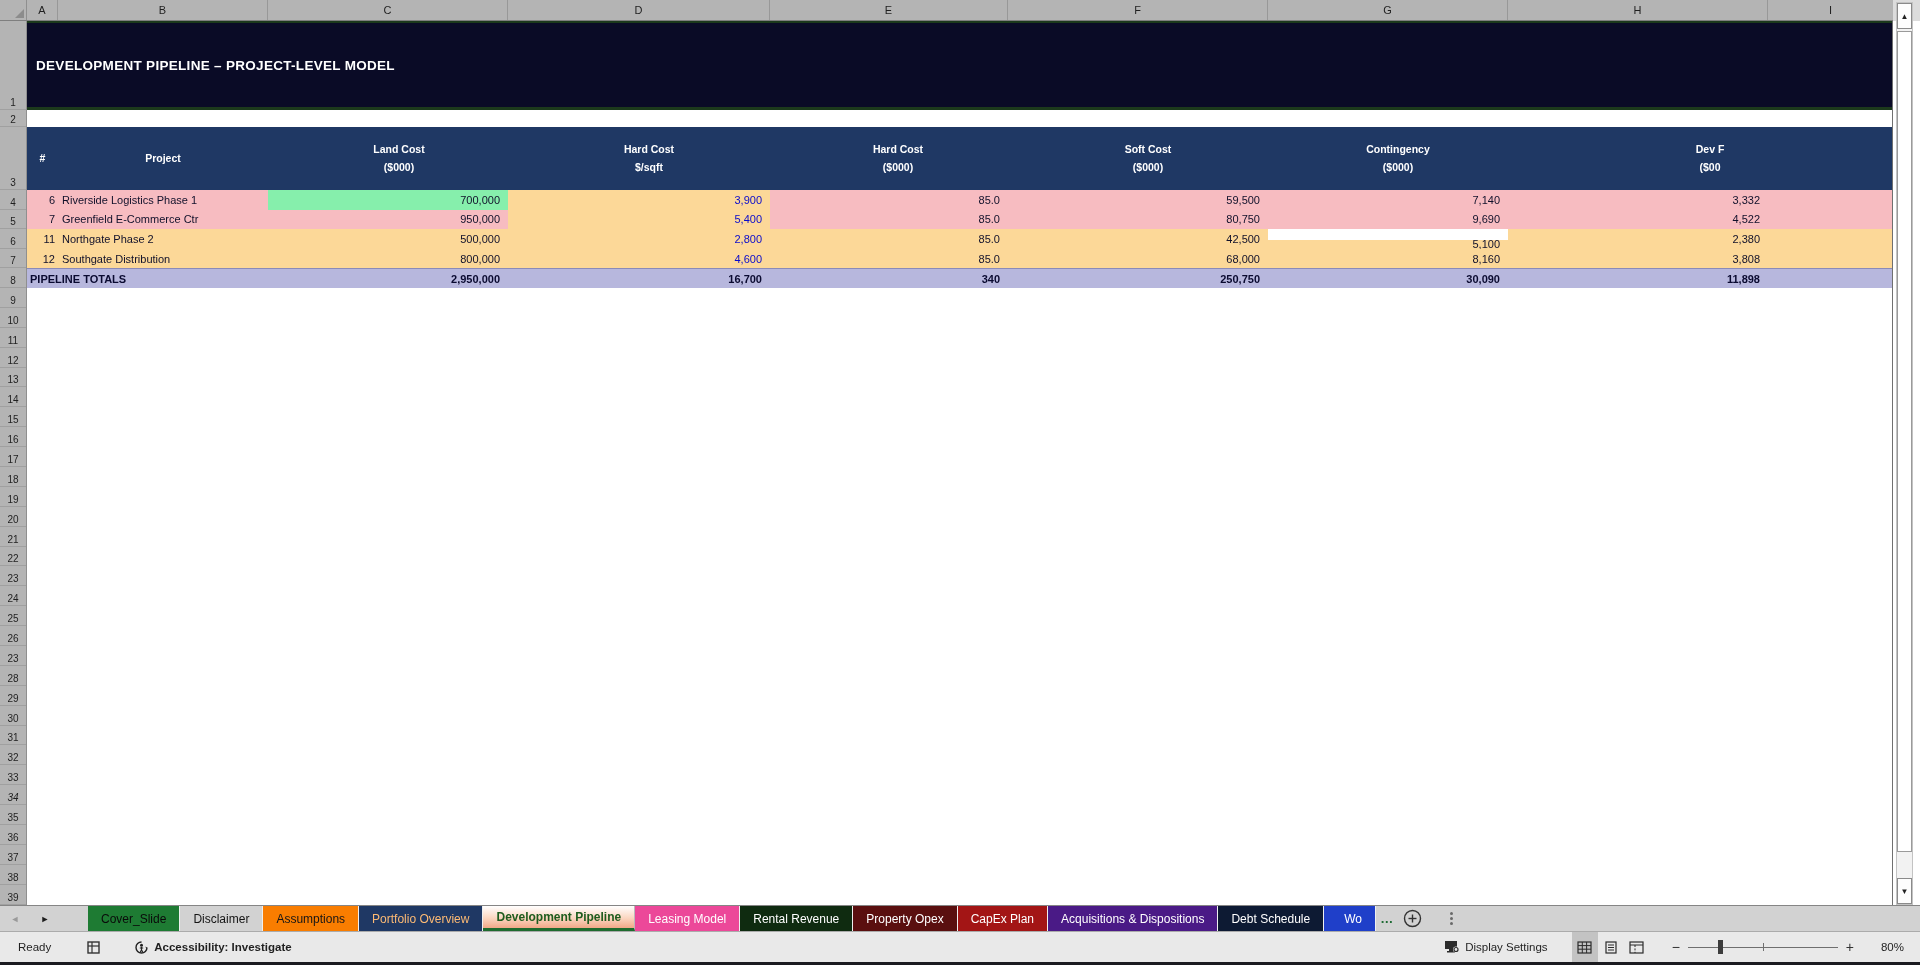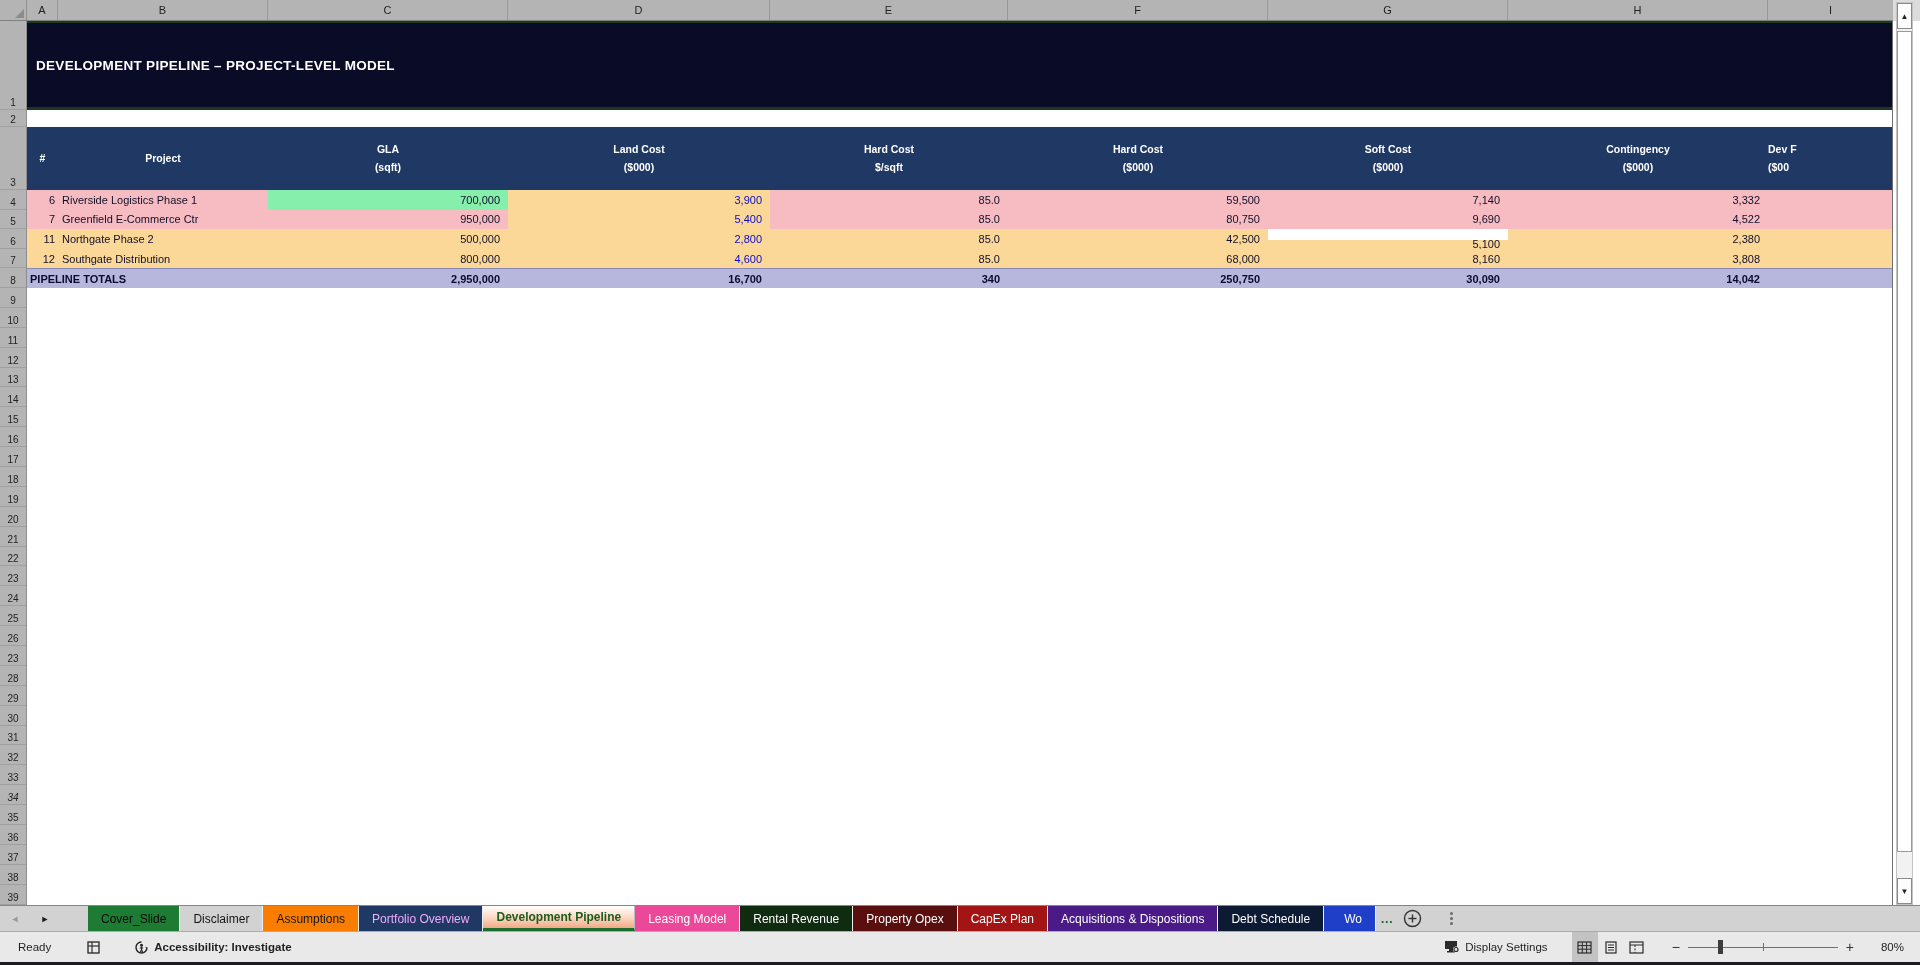--- a/index.html
+++ b/index.html
@@ -22,21 +22,21 @@
   
   .sheet{position:absolute;left:27px;top:21px;width:1866px;height:884px;background:#ffffff;
          display:flex;flex-direction:column;border-right:1px solid #707070;box-sizing:border-box;}
   .banner{height:89px;flex:0 0 89px;background:#0a0b26;border-top:2px solid #1c3a1c;border-bottom:3px solid #1c3a1c;
           display:flex;align-items:center;box-sizing:border-box;}
   .banner span{color:#ffffff;font-weight:bold;font-size:13.5px;padding-left:9px;letter-spacing:.3px;}
   .sp2{height:17px;flex:0 0 17px;background:#ffffff;}
   .hrow{height:63px;flex:0 0 63px;background:#1f3864;display:flex;}
   .hcell{display:flex;flex-direction:column;align-items:center;justify-content:center;color:#ffffff;
          font-size:10.5px;font-weight:bold;line-height:1.7;box-sizing:border-box;overflow:hidden;white-space:nowrap;}
-  .hcell.clip{align-items:flex-start;}
+  .hcell.clip{align-items:center;}
   .drow{height:19.6px;flex:0 0 19.6px;display:flex;font-size:11px;color:#10102a;}
   .dcell{display:flex;align-items:center;box-sizing:border-box;white-space:nowrap;overflow:hidden;}
   .num{justify-content:flex-end;padding-right:8px;}
   .rownum{justify-content:flex-end;padding-right:3px;}
   .pname{padding-left:4px;}
   .blue{color:#0a0acc;}
   .trow{font-weight:bold;color:#0a0a30;border-top:1px solid #8a8ab8;box-sizing:border-box;}
   .filler{flex:1;background:#ffffff;}
   
   .vscroll{position:absolute;left:1896px;top:2px;width:17px;height:903px;background:#f2f2f2;
@@ -151,24 +151,20 @@
       <span>DEVELOPMENT PIPELINE – PROJECT-LEVEL MODEL</span>
     </div>
     <div class="sp2"></div>
     <div class="hrow" id="hrow">
         <div class="hcell" style="width: 31px;">
           <span>#</span>
         </div>
         <div class="hcell" style="width: 210px;">
           <span>Project</span>
         </div>
-        <div class="hcell" style="width: 240px;">
-          <span>GLA</span>
-          <span>(sqft)</span>
-        </div>
         <div class="hcell" style="width: 262px;">
           <span>Land Cost</span>
           <span>($000)</span>
         </div>
         <div class="hcell" style="width: 238px;">
           <span>Hard Cost</span>
           <span>$/sqft</span>
         </div>
         <div class="hcell" style="width: 260px;">
           <span>Hard Cost</span>
@@ -232,41 +228,41 @@
           <div class="dcell num" style="width: 260px; background: rgb(252, 216, 152);">3,808</div>
           <div class="dcell" style="flex: 1 1 0%; background: rgb(252, 216, 152);"></div>
         </div>
         <div class="drow trow" style="background: rgb(183, 183, 221);">
           <div class="dcell" style="width: 241px; padding-left: 3px;">PIPELINE TOTALS</div>
           <div class="dcell num" style="width: 240px;">2,950,000</div>
           <div class="dcell num" style="width: 262px;">16,700</div>
           <div class="dcell num" style="width: 238px;">340</div>
           <div class="dcell num" style="width: 260px;">250,750</div>
           <div class="dcell num" style="width: 240px;">30,090</div>
-          <div class="dcell num" style="width: 260px;">14,042</div>
+          <div class="dcell num" style="width: 260px;">11,898</div>
           <div class="dcell" style="flex: 1 1 0%;"></div>
         </div>
       </div>
     <div class="filler"></div>
   </div>
 
   <div class="vscroll">
     <div class="vbtn vup">▲</div>
     <div class="vthumb"></div>
     <div class="vbtn vdown">▼</div>
   </div>
 
   <div class="tabbar" id="tabbar">
     <div class="tnav dis">◄</div>
     <div class="tnav en">►</div>
     <div class="tabspacer"></div>
   <div class="tab" style="background: rgb(30, 123, 51); color: rgb(10, 10, 10);">Cover_Slide</div>
       <div class="tab plain" style="color: rgb(20, 20, 20);">Disclaimer</div>
       <div class="tab" style="background: rgb(249, 125, 0); color: rgb(22, 22, 22);">Assumptions</div>
-      <div class="tab" style="background: rgb(31, 56, 100); color: #f0abfc;">Portfolio Overview</div>
+      <div class="tab" style="background: rgb(31, 56, 100); color: #fdba74;">Portfolio Overview</div>
       <div class="tab active" style="color: rgb(30, 92, 30);">Development Pipeline</div>
       <div class="tab" style="background: #ec4899; color: rgb(255, 255, 255);">Leasing Model</div>
       <div class="tab" style="background: rgb(15, 43, 16); color: rgb(255, 255, 255);">Rental Revenue</div>
       <div class="tab" style="background: rgb(90, 15, 15); color: rgb(255, 255, 255);">Property Opex</div>
       <div class="tab" style="background: rgb(163, 21, 21); color: rgb(255, 255, 255);">CapEx Plan</div>
       <div class="tab" style="background: rgb(74, 26, 134); color: rgb(255, 255, 255);">Acquisitions &amp; Dispositions</div>
       <div class="tab" style="background: rgb(13, 26, 51); color: rgb(255, 255, 255);">Debt Schedule</div>
       <div class="tab clipped" style="background: rgb(31, 63, 201); color: rgb(255, 255, 255);">Wo</div>
       <div class="ellip">…</div>
       <div class="addsheet">

